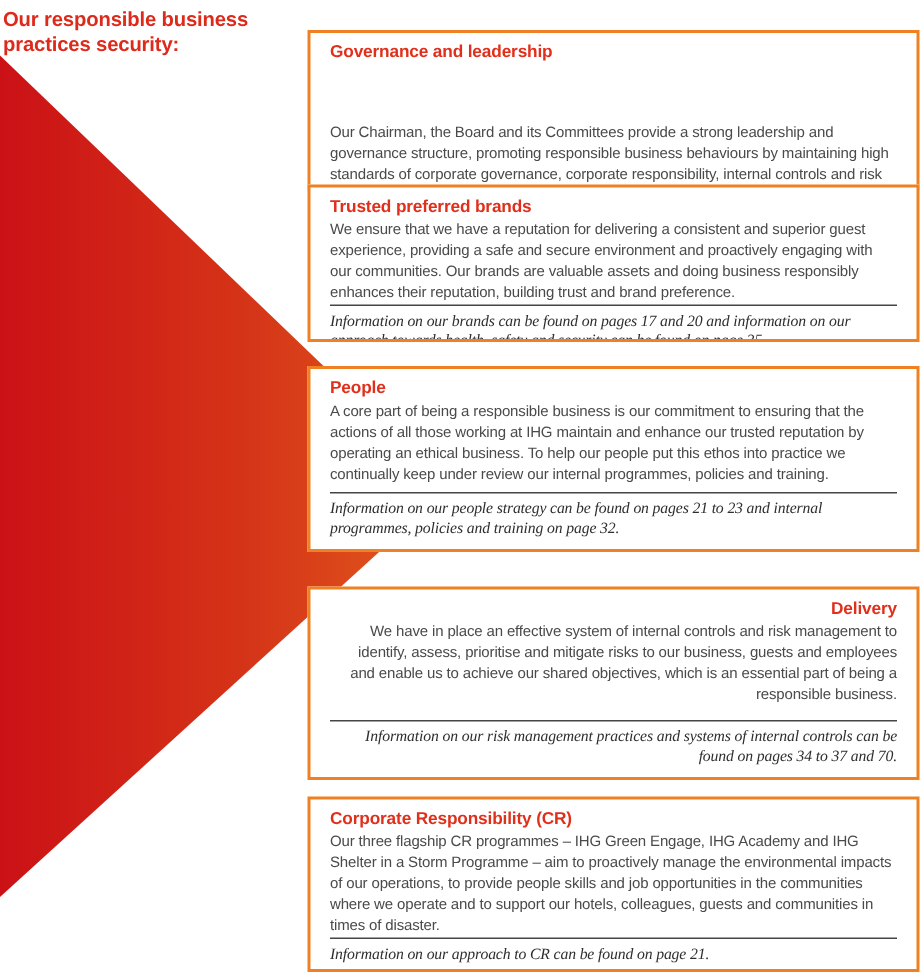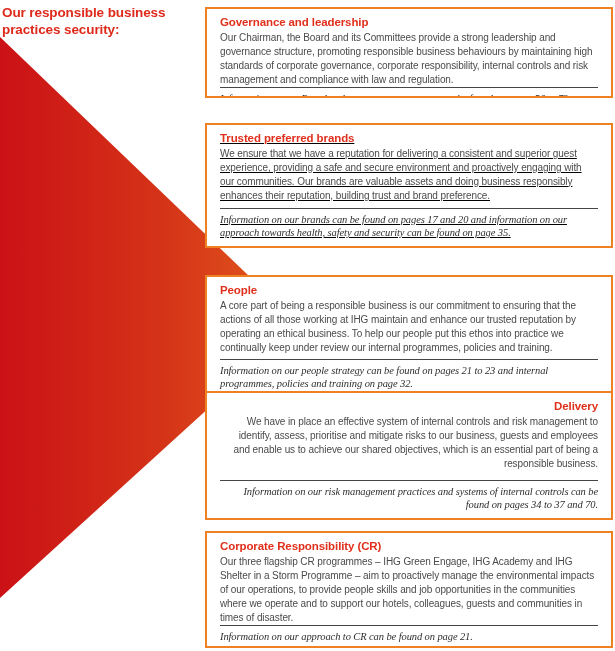--- a/index.html
+++ b/index.html
@@ -12,23 +12,23 @@
     position:absolute; left:2px; top:4px; width:172px; z-index:2;
     font-size:13.5px; line-height:17px; font-weight:bold; color:#dd2a1b;
     letter-spacing:-0.1px;
   }
   .card {
     position:absolute; left:205px; width:408px; box-sizing:border-box; z-index:1;
     background:#ffffff; border:2px solid #ef8122;
     padding:6px 13px 7px 13px;
     display:flex; flex-direction:column; overflow:hidden;
   }
-  .card-1 { top:7px;   height:91px; }
-  .card-2 { top:123px; height:125px;text-decoration:underline; }
-  .card-3 { top:275px; height:124px; }
+  .card-1 { top:20px;   height:107px;gap:38px; }
+  .card-2 { top:123px; height:105px; }
+  .card-3 { top:244px; height:124px; }
   .card-4 { top:391px; height:129px;text-align:right; }
   .card-5 { top:531px; height:117px; }
   .card h3 {
     margin:0 0 2px 0; font-size:11.5px; line-height:14px;
     font-weight:bold; color:#e0301c; letter-spacing:-0.1px;
   }
   .card .body {
     margin:0; font-size:10px; line-height:13.9px; color:#4a4a4a;
     letter-spacing:-0.1px;
   }

